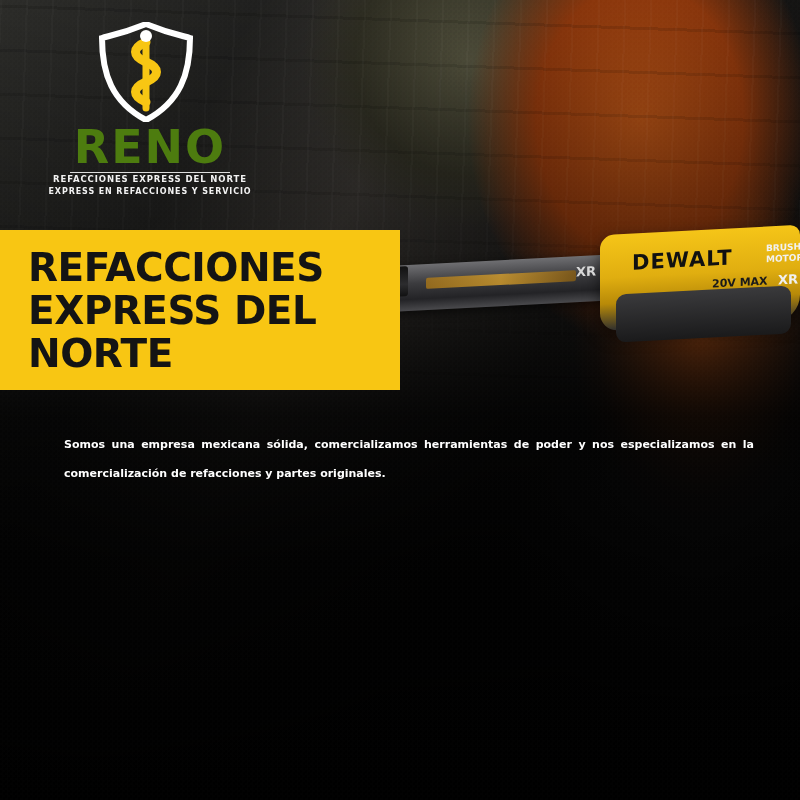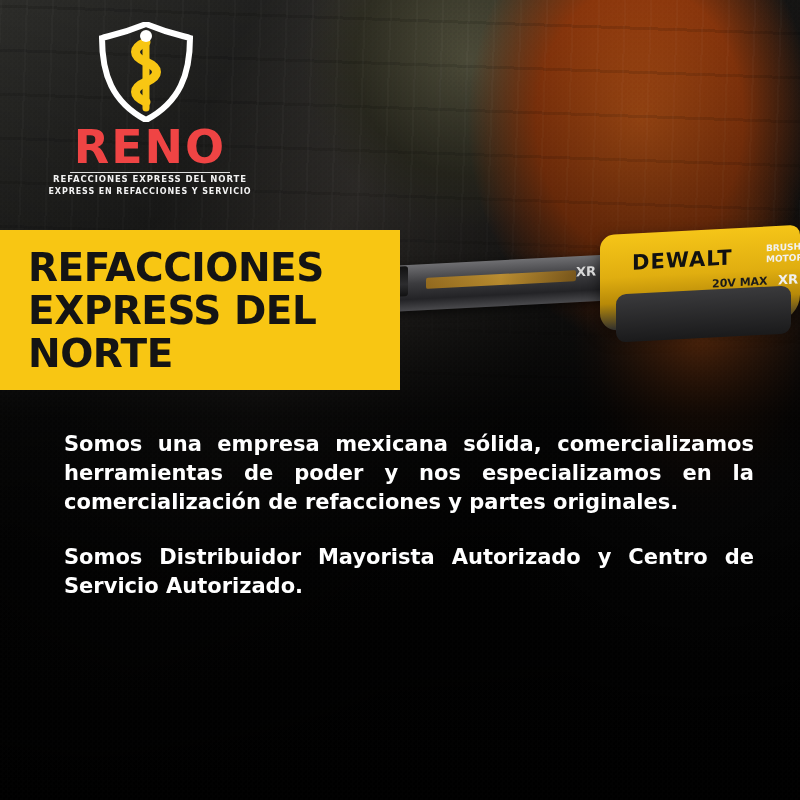--- a/index.html
+++ b/index.html
@@ -110,21 +110,21 @@
   
   .logo { position: absolute; left: 40px; top: 22px; width: 220px; height: 170px; }
   .logo .mark { position: absolute; left: 52px; top: 0; width: 108px; height: 100px; }
   .logo-text {
     position: absolute; left: 0; top: 100px; width: 220px;
     text-align: center;
     font-family: "DejaVu Sans", sans-serif;
     font-weight: 700;
     font-size: 46px;
     letter-spacing: 2px;
-    color: #ef4444;
+    color: #4d7c0f;
     line-height: 50px;
   }
   .logo-sub1, .logo-sub2 {
     position: absolute; left: 0; width: 220px; text-align: center;
     color: #f2f2f2; font-weight: 700;
   }
   .logo-sub1 { top: 152px; font-size: 8.5px; letter-spacing: 0.9px; }
   .logo-sub2 { top: 165px; font-size: 8px; letter-spacing: 0.9px; }
   .logo-rule {
     position: absolute; left: 30px; top: 150px; width: 160px; height: 1px;
@@ -147,21 +147,21 @@
     color: #141414;
     text-transform: uppercase;
   }
 
   
   .copy {
     position: absolute; left: 64px; top: 430px; width: 690px;
     color: #ffffff;
     font-family: "DejaVu Sans", sans-serif;
     font-weight: 700;
-    font-size: 21px;
+    font-size: 11px;
     line-height: 29px;
     text-align: justify;
   }
   .copy p { margin: 0 0 26px 0; }
   .copy p:last-child { margin-bottom: 0; }
 </style>
 </head>
 <body>
 
 <div class="canvas">
@@ -197,16 +197,15 @@
     <div class="logo-sub1">REFACCIONES EXPRESS DEL NORTE</div>
     <div class="logo-sub2">EXPRESS EN REFACCIONES Y SERVICIO</div>
   </div>
 
   <div class="headline-block">
     <h1 class="headline">REFACCIONES EXPRESS DEL NORTE</h1>
   </div>
 
   <div class="copy">
     <p>Somos una empresa mexicana sólida, comercializamos herramientas de poder y nos especializamos en la comercialización de refacciones y partes originales.</p>
-    <p>Somos Distribuidor Mayorista Autorizado y Centro de Servicio Autorizado.</p>
   </div>
 
 </div>
 
 </body></html>

